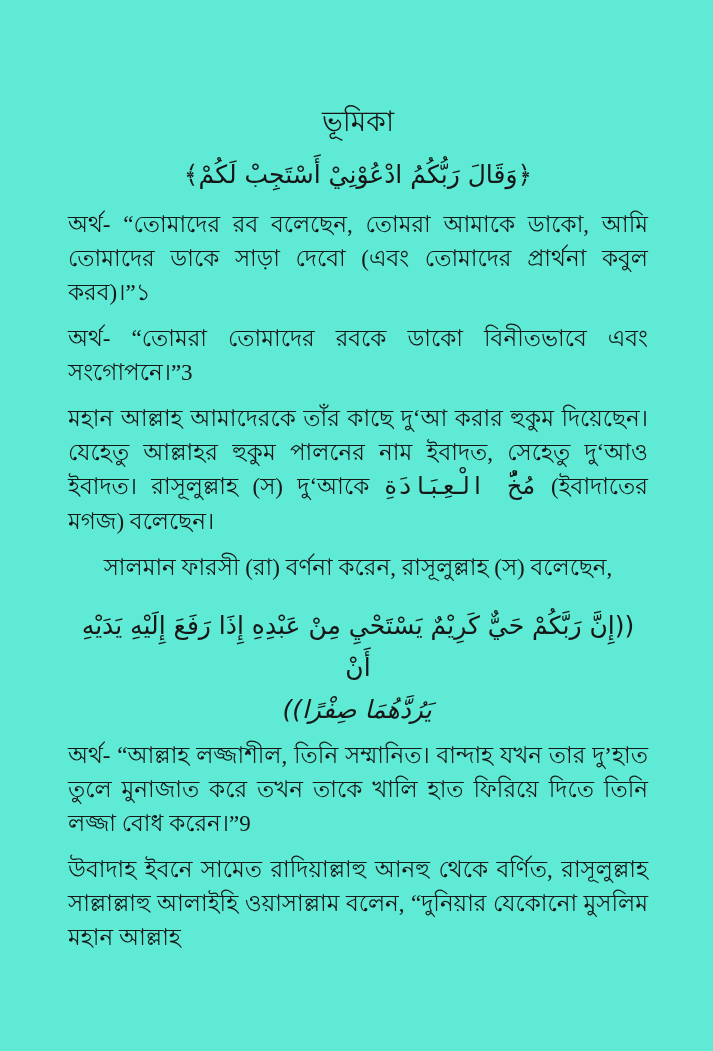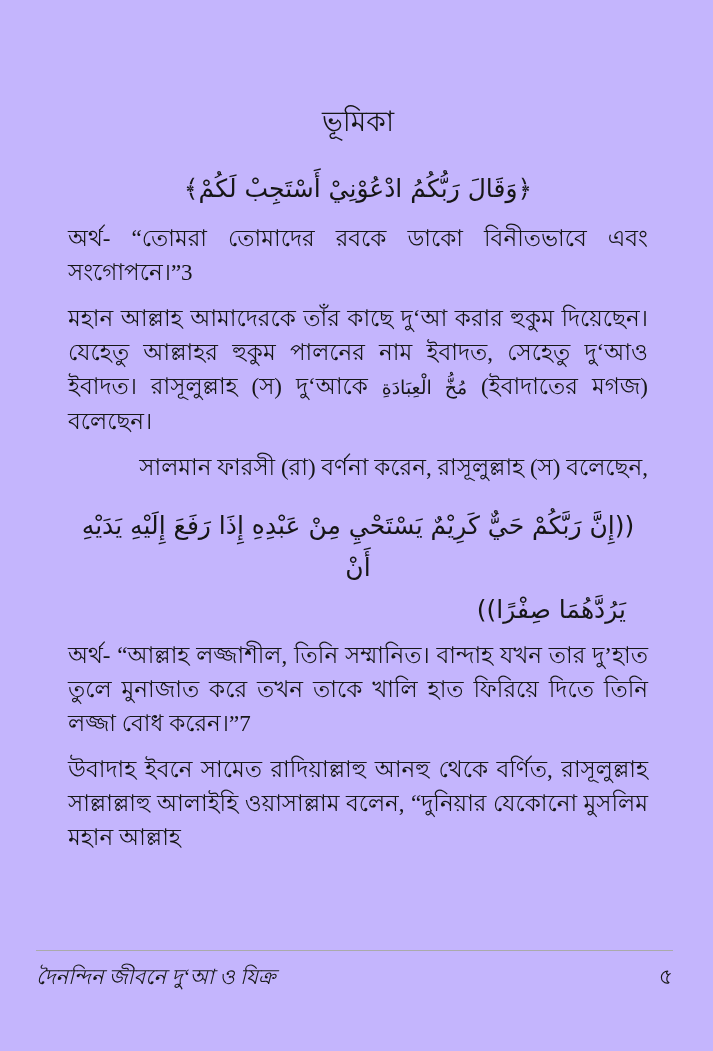--- a/index.html
+++ b/index.html
@@ -7,62 +7,62 @@
     padding: 0;
     background: #ffffff;
     width: 713px;
     height: 1051px;
     overflow: hidden;
   }
   .page {
     position: relative;
     width: 713px;
     height: 1051px;
-    background: #c4b5fd;
+    background: #5eead4;
     color: #161616;
     font-family: "Liberation Serif", "DejaVu Serif", serif;
     box-sizing: border-box;
     padding: 104px 65px 0 68px;
   }
   .page-title {
     text-align: center;
     font-size: 28px;
     line-height: 36px;
     margin: 0 0 10px 0;
     font-weight: 500;
   }
   p.bn {
     font-size: 23px;
     line-height: 34px;
     text-align: justify;
     margin: 0 0 12px 0;
   }
-  p.bn.no-justify { text-align: right; margin-top: 12px; }
+  p.bn.no-justify { text-align: center; margin-top: 12px; }
   .arabic {
     direction: rtl;
     font-family: "DejaVu Sans", sans-serif;
     font-size: 25px;
     line-height: 42px;
   }
   .quran-verse {
     text-align: center;
-    margin: 28px 0 12px 0;
+    margin: 14px 0 12px 0;
   }
   .hadith-block {
     margin: 20px 0 8px 0;
   }
   .hadith-line1 { text-align: center; }
   .hadith-line2 { text-align: right; padding-left: 20px; direction: rtl; text-align: left;}
   
-  .hadith-line2 { direction: rtl; text-align: right; padding-right: 22px; }
+  .hadith-line2 { direction: rtl; text-align: center; padding-right: 22px; font-style: italic; }
   .inline-arabic {
     direction: rtl;
     unicode-bidi: embed;
-    font-family: Liberation Serif, serif;
-    font-size: 19px;
+    font-family: Liberation Mono, monospace;
+    font-size: 24px;
   }
   .page-footer {
     position: absolute;
     left: 36px;
     right: 40px;
     top: 950px;
     border-top: 1px solid #aaa;
     padding-top: 8px;
     display: flex;
     justify-content: space-between;
@@ -75,35 +75,32 @@
 </head>
 <body>
 
 <div class="page">
 
   <h1 class="page-title">ভূমিকা</h1>
 
 
   <div class="arabic quran-verse">﴿وَقَالَ رَبُّكُمُ ادْعُوْنِيْ أَسْتَجِبْ لَكُمْ﴾</div>
 
+  <p class="bn">অর্থ- “তোমাদের রব বলেছেন, তোমরা আমাকে ডাকো, আমি তোমাদের ডাকে সাড়া দেবো (এবং তোমাদের প্রার্থনা কবুল করব)।”১</p>
 
 
   <p class="bn">অর্থ- “তোমরা তোমাদের রবকে ডাকো বিনীতভাবে এবং সংগোপনে।”3</p>
 
   <p class="bn"><span>মহান আল্লাহ আমাদেরকে তাঁর কাছে দু‘আ করার হুকুম দিয়েছেন। যেহেতু আল্লাহর হুকুম পালনের নাম ইবাদত, সেহেতু দু‘আও ইবাদত। রাসূলুল্লাহ (স) দু‘আকে </span><span class="inline-arabic">مُخُّ الْعِبَادَةِ</span><span> (ইবাদাতের মগজ) বলেছেন।</span></p>
 
   <p class="bn no-justify">সালমান ফারসী (রা) বর্ণনা করেন, রাসূলুল্লাহ (স) বলেছেন,</p>
 
   <div class="arabic hadith-block">
     <div class="hadith-line1">((إِنَّ رَبَّكُمْ حَيٌّ كَرِيْمٌ يَسْتَحْيِ مِنْ عَبْدِهِ إِذَا رَفَعَ إِلَيْهِ يَدَيْهِ أَنْ</div>
     <div class="hadith-line2">يَرُدَّهُمَا صِفْرًا))</div>
   </div>
 
-  <p class="bn">অর্থ- “আল্লাহ লজ্জাশীল, তিনি সম্মানিত। বান্দাহ যখন তার দু’হাত তুলে মুনাজাত করে তখন তাকে খালি হাত ফিরিয়ে দিতে তিনি লজ্জা বোধ করেন।”7</p>
+  <p class="bn">অর্থ- “আল্লাহ লজ্জাশীল, তিনি সম্মানিত। বান্দাহ যখন তার দু’হাত তুলে মুনাজাত করে তখন তাকে খালি হাত ফিরিয়ে দিতে তিনি লজ্জা বোধ করেন।”9</p>
 
   <p class="bn" style="margin-bottom:6px;">উবাদাহ ইবনে সামেত রাদিয়াল্লাহু আনহু থেকে বর্ণিত, রাসূলুল্লাহ সাল্লাল্লাহু আলাইহি ওয়াসাল্লাম বলেন, “দুনিয়ার যেকোনো মুসলিম মহান আল্লাহ</p>
 
-  <div class="page-footer">
-    <span class="footer-title">দৈনন্দিন জীবনে দু‘আ ও যিক্র</span>
-    <span class="footer-page">৫</span>
-  </div>
 
 </div>
 
 </body></html>

